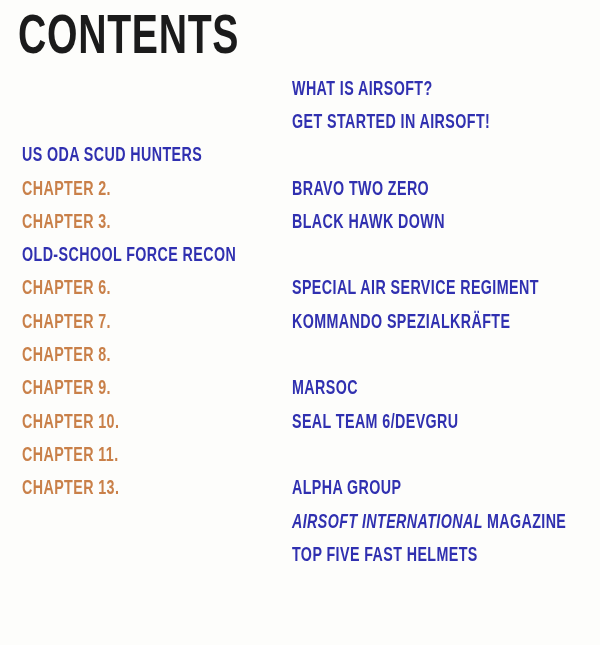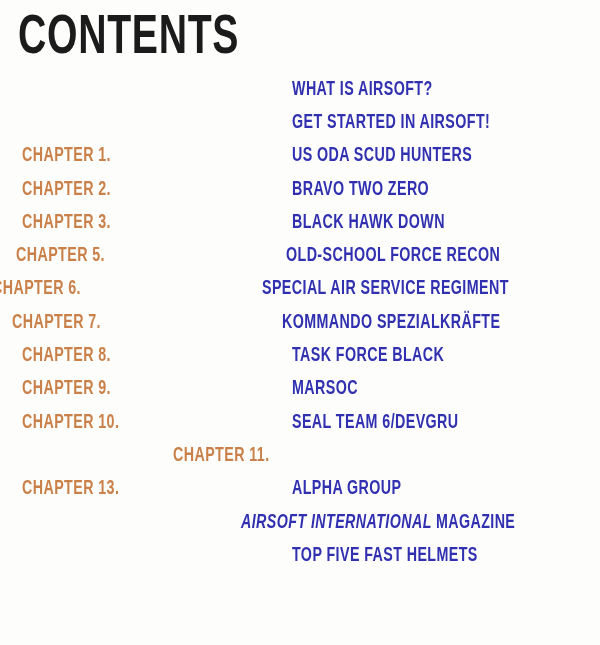--- a/index.html
+++ b/index.html
@@ -28,21 +28,20 @@
     white-space: nowrap;
   }
   .toc-list {
     position: absolute;
     left: 22px; top: 71px; right: 6px;
   }
   .toc-row {
     display: flex;
     align-items: center;
     height: 33.3px;
-    justify-content: center;
   }
   .chapter-cell { flex: 0 0 270px; width: 270px; overflow: visible; }
   .title-cell  { flex: 1; overflow: visible; }
   .condense {
     display: inline-block;
     transform: scaleX(0.68);
     transform-origin: 0 50%;
     white-space: nowrap;
     font-weight: 700;
     font-size: 21px;
@@ -62,46 +61,43 @@
   <div class="toc-list">
       <div class="toc-row">
     <span class="chapter-cell"><span class="chapter-label condense"></span></span>
     <span class="title-cell"><span class="entry-title condense"><span>WHAT IS AIRSOFT?</span></span></span>
   </div>
       <div class="toc-row">
     <span class="chapter-cell"><span class="chapter-label condense"></span></span>
     <span class="title-cell"><span class="entry-title condense"><span>GET STARTED IN AIRSOFT!</span></span></span>
   </div>
       <div class="toc-row">
-    <span class="chapter-cell"><span class="chapter-label condense">CHAPTER 1.</span></span>
     <span class="title-cell"><span class="entry-title condense"><span>US ODA SCUD HUNTERS</span></span></span>
   </div>
       <div class="toc-row">
     <span class="chapter-cell"><span class="chapter-label condense">CHAPTER 2.</span></span>
     <span class="title-cell"><span class="entry-title condense"><span>BRAVO TWO ZERO</span></span></span>
   </div>
       <div class="toc-row">
     <span class="chapter-cell"><span class="chapter-label condense">CHAPTER 3.</span></span>
     <span class="title-cell"><span class="entry-title condense"><span>BLACK HAWK DOWN</span></span></span>
   </div>
       <div class="toc-row">
-    <span class="chapter-cell"><span class="chapter-label condense">CHAPTER 5.</span></span>
     <span class="title-cell"><span class="entry-title condense"><span>OLD-SCHOOL FORCE RECON</span></span></span>
   </div>
       <div class="toc-row">
     <span class="chapter-cell"><span class="chapter-label condense">CHAPTER 6.</span></span>
     <span class="title-cell"><span class="entry-title condense"><span>SPECIAL AIR SERVICE REGIMENT</span></span></span>
   </div>
       <div class="toc-row">
     <span class="chapter-cell"><span class="chapter-label condense">CHAPTER 7.</span></span>
     <span class="title-cell"><span class="entry-title condense"><span>KOMMANDO SPEZIALKRÄFTE</span></span></span>
   </div>
       <div class="toc-row">
     <span class="chapter-cell"><span class="chapter-label condense">CHAPTER 8.</span></span>
-    <span class="title-cell"><span class="entry-title condense"><span>TASK FORCE BLACK</span></span></span>
   </div>
       <div class="toc-row">
     <span class="chapter-cell"><span class="chapter-label condense">CHAPTER 9.</span></span>
     <span class="title-cell"><span class="entry-title condense"><span>MARSOC</span></span></span>
   </div>
       <div class="toc-row">
     <span class="chapter-cell"><span class="chapter-label condense">CHAPTER 10.</span></span>
     <span class="title-cell"><span class="entry-title condense"><span>SEAL TEAM 6/DEVGRU</span></span></span>
   </div>
       <div class="toc-row">

